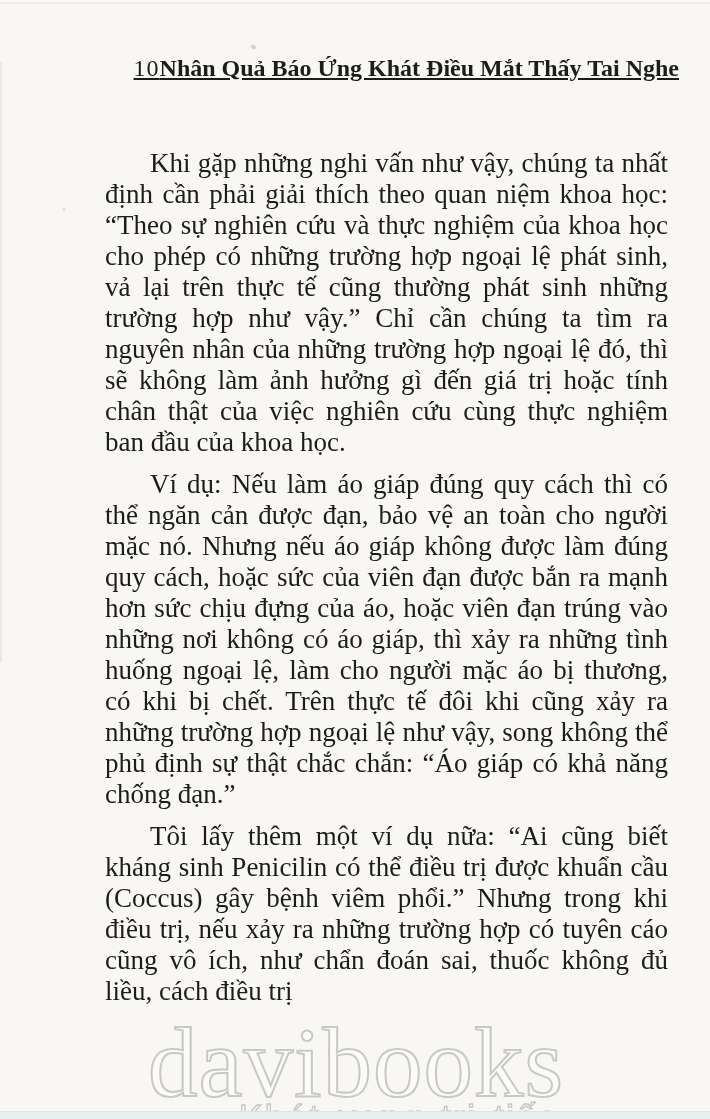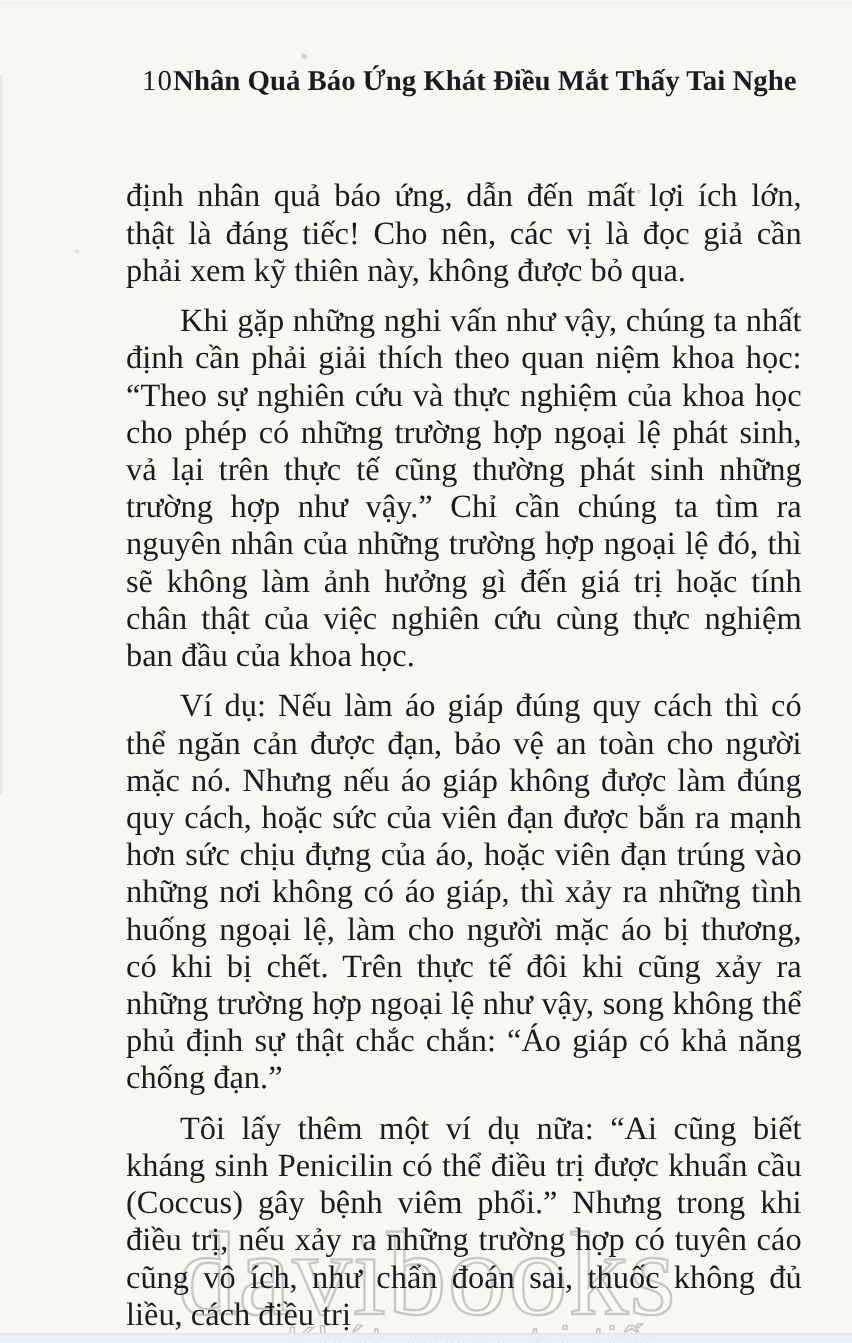--- a/index.html
+++ b/index.html
@@ -39,22 +39,23 @@
   .speck.s2 { left: 530px; top: 158px; width: 4px; height: 3px; }
   .speck.s3 { left: 62px; top: 208px; width: 4px; height: 3px; opacity: 0.5; }
 
   
   .header {
     position: absolute;
     top: 55px;
     left: 103px;
     right: 31px;
     display: flex;
-    justify-content: center;
+    justify-content: flex-end;
     align-items: baseline;
+    text-decoration: underline;
   }
   .page-number {
     font-size: 24px;
     letter-spacing: 1px;
   }
   .running-title {
     font-weight: bold;
     font-size: 24px;
     text-align: right;
     white-space: nowrap;
@@ -138,21 +139,20 @@
     <div class="wm-brand">davibooks</div>
     <div class="wm-slogan">Khát vọng tri tiếc</div>
   </div>
 
   <div class="header">
     <span class="page-number">10</span>
     <span class="running-title">Nhân Quả Báo Ứng Khát Điều Mắt Thấy Tai Nghe</span>
   </div>
 
   <div class="body-text">
-    <p>định nhân quả báo ứng, dẫn đến mất lợi ích lớn, thật là đáng tiếc! Cho nên, các vị là đọc giả cần phải xem kỹ thiên này, không được bỏ qua.</p>
     <p class="indent">Khi gặp những nghi vấn như vậy, chúng ta nhất định cần phải giải thích theo quan niệm khoa học: “Theo sự nghiên cứu và thực nghiệm của khoa học cho phép có những trường hợp ngoại lệ phát sinh, vả lại trên thực tế cũng thường phát sinh những trường hợp như vậy.” Chỉ cần chúng ta tìm ra nguyên nhân của những trường hợp ngoại lệ đó, thì sẽ không làm ảnh hưởng gì đến giá trị hoặc tính chân thật của việc nghiên cứu cùng thực nghiệm ban đầu của khoa học.</p>
     <p class="indent">Ví dụ: Nếu làm áo giáp đúng quy cách thì có thể ngăn cản được đạn, bảo vệ an toàn cho người mặc nó. Nhưng nếu áo giáp không được làm đúng quy cách, hoặc sức của viên đạn được bắn ra mạnh hơn sức chịu đựng của áo, hoặc viên đạn trúng vào những nơi không có áo giáp, thì xảy ra những tình huống ngoại lệ, làm cho người mặc áo bị thương, có khi bị chết. Trên thực tế đôi khi cũng xảy ra những trường hợp ngoại lệ như vậy, song không thể phủ định sự thật chắc chắn: “Áo giáp có khả năng chống đạn.”</p>
     <p class="indent">Tôi lấy thêm một ví dụ nữa: “Ai cũng biết kháng sinh Penicilin có thể điều trị được khuẩn cầu (Coccus) gây bệnh viêm phổi.” Nhưng trong khi điều trị, nếu xảy ra những trường hợp có tuyên cáo cũng vô ích, như chẩn đoán sai, thuốc không đủ liều, cách điều trị</p>
   </div>
 
   <div class="bottom-band"></div>
 
 </div>
 
 </body></html>

